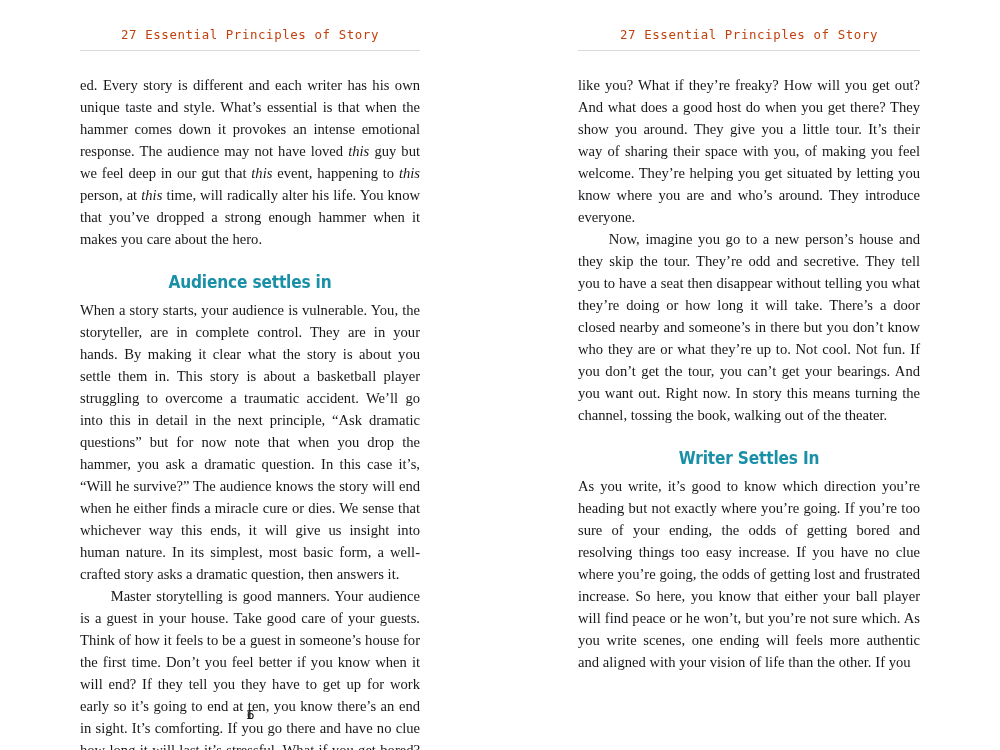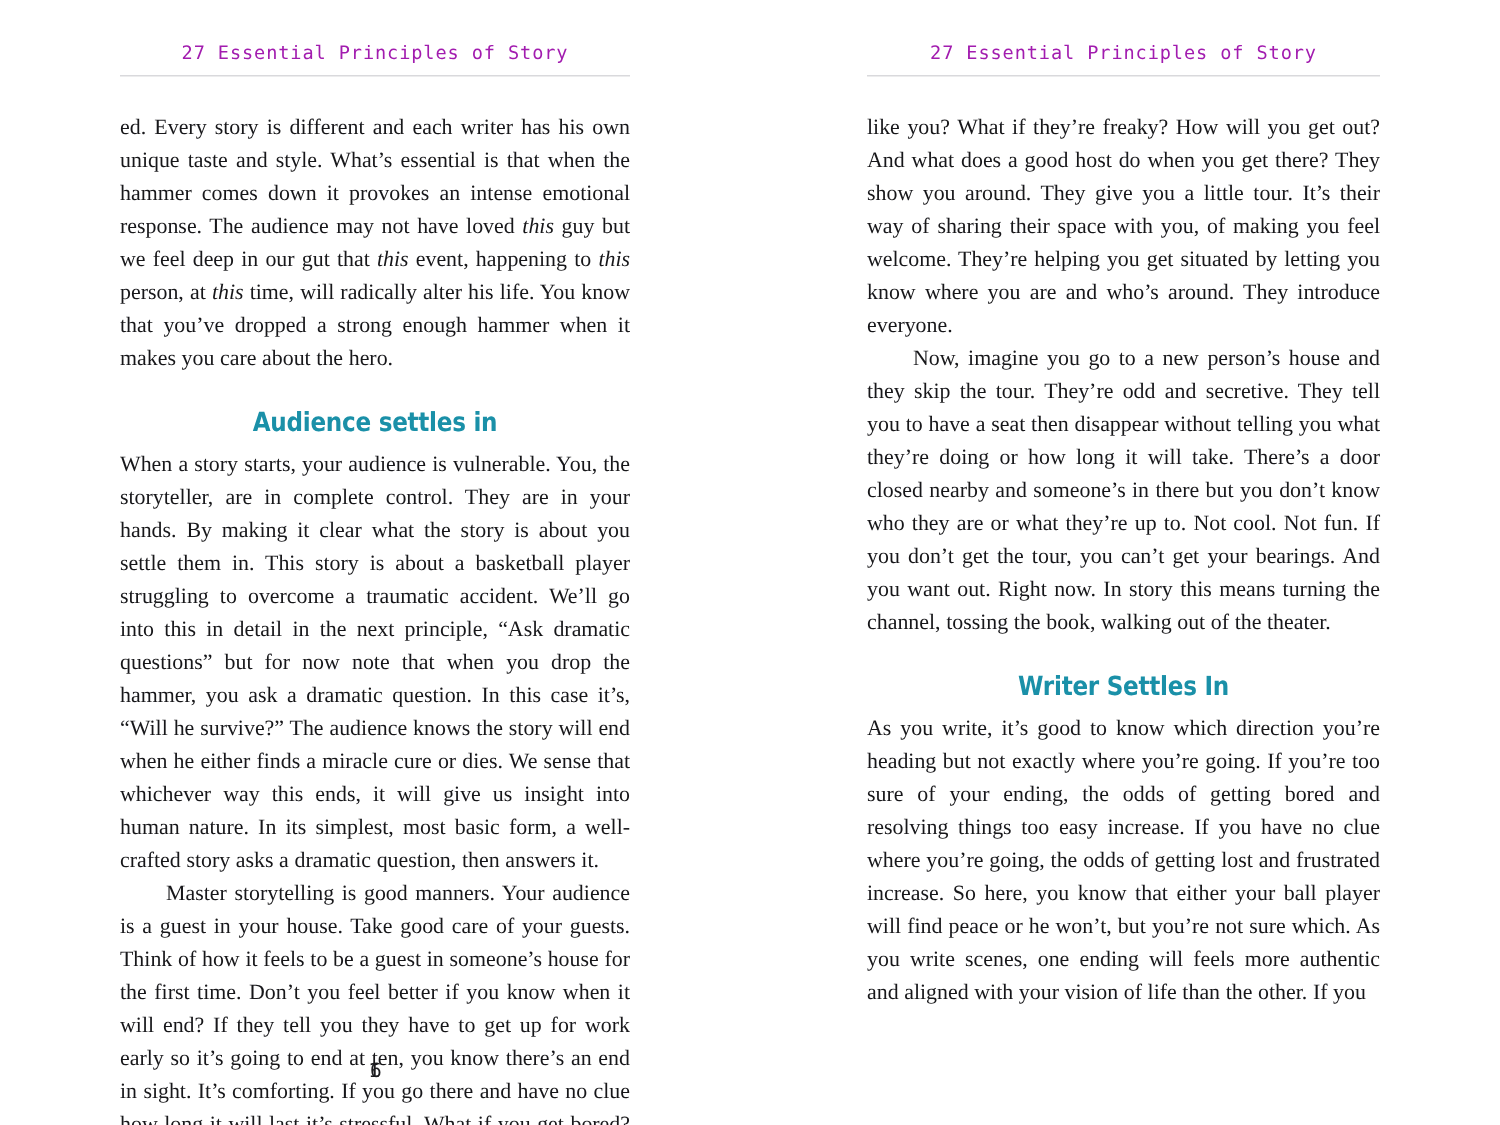--- a/index.html
+++ b/index.html
@@ -48,21 +48,21 @@
   
   .running-head {
     position: absolute;
     top: 27px;
     left: 0;
     right: 0;
     text-align: center;
     font-family: "DejaVu Sans Mono", "Liberation Mono", monospace;
     font-size: 12.4px;
     letter-spacing: 0.6px;
-    color: #a21caf;
+    color: #c2410c;
     white-space: nowrap;
   }
 
   .head-rule {
     position: absolute;
     top: 50px;
     left: 0;
     right: 0;
     height: 1px;
     background: #d9d9dc;

